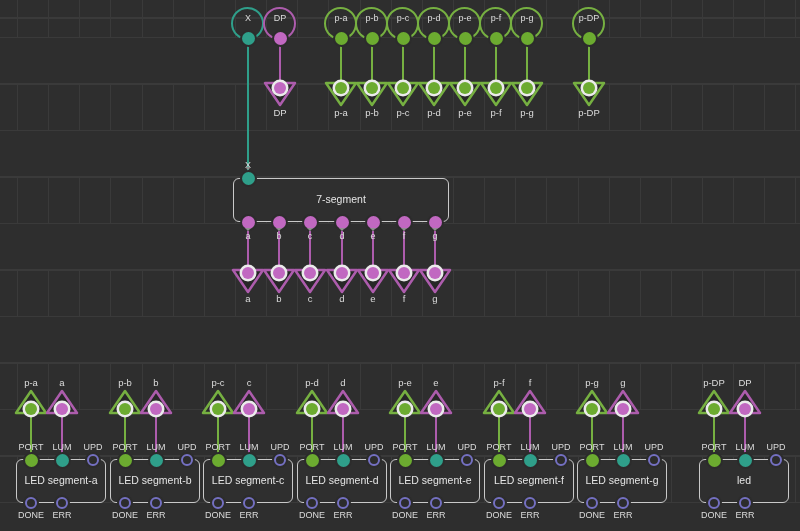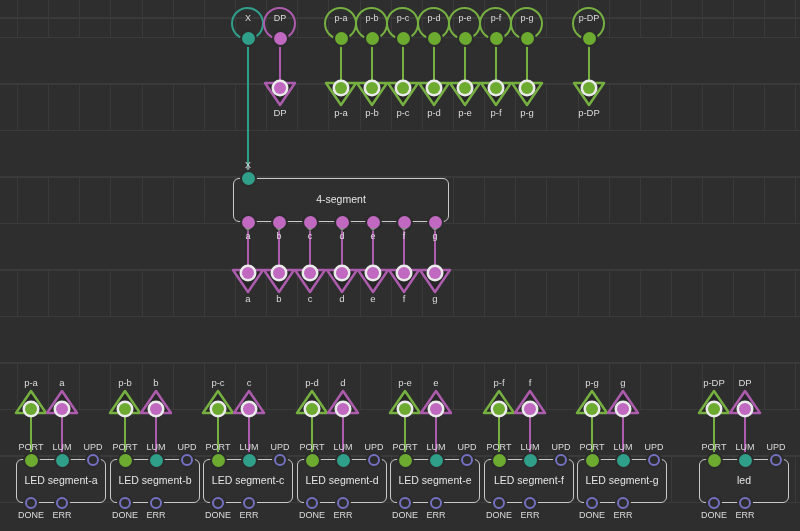--- a/index.html
+++ b/index.html
@@ -114,21 +114,21 @@
       <polygon points="3,3 33,3 18,25" fill="rgba(18,18,18,0.25)" stroke="#76b041" stroke-width="2.5" stroke-linejoin="round"></polygon>
     </svg>
     <div class="tripin" style="left: 521px; top: 81.5px; background: rgb(108, 171, 48);"></div>
     <div class="lbl" style="left: 527px; top: 107px;">p-g</div>
     <svg class="tri" width="36" height="28" style="left: 571px; top: 80px;">
       <polygon points="3,3 33,3 18,25" fill="rgba(18,18,18,0.25)" stroke="#76b041" stroke-width="2.5" stroke-linejoin="round"></polygon>
     </svg>
     <div class="tripin" style="left: 583px; top: 81.5px; background: rgb(108, 171, 48);"></div>
     <div class="lbl" style="left: 589px; top: 107px;">p-DP</div>
     <div class="node" style="left: 233px; top: 178px; width: 216px; height: 44px;"></div>
-    <div class="lbl title" style="left: 341px; top: 194px;">4-segment</div>
+    <div class="lbl title" style="left: 341px; top: 194px;">7-segment</div>
     <div class="lbl sm" style="left: 248px; top: 160px;">X</div>
     <div class="caret" style="left: 245px; top: 167px;"></div>
     <div class="pin" style="left: 241.5px; top: 171.5px; background: rgb(47, 159, 138);"></div>
     <div class="wire" style="left: 246.75px; top: 222px; height: 50px; background: rgb(173, 92, 173);"></div>
     <div class="pin" style="left: 241.5px; top: 215.5px; background: rgb(193, 104, 193);"></div>
     <div class="caret" style="left: 245px; top: 228px;"></div>
     <div class="lbl sm" style="left: 248px; top: 231px;">a</div>
     <div class="wire" style="left: 277.75px; top: 222px; height: 50px; background: rgb(173, 92, 173);"></div>
     <div class="pin" style="left: 272.5px; top: 215.5px; background: rgb(193, 104, 193);"></div>
     <div class="caret" style="left: 276px; top: 228px;"></div>

